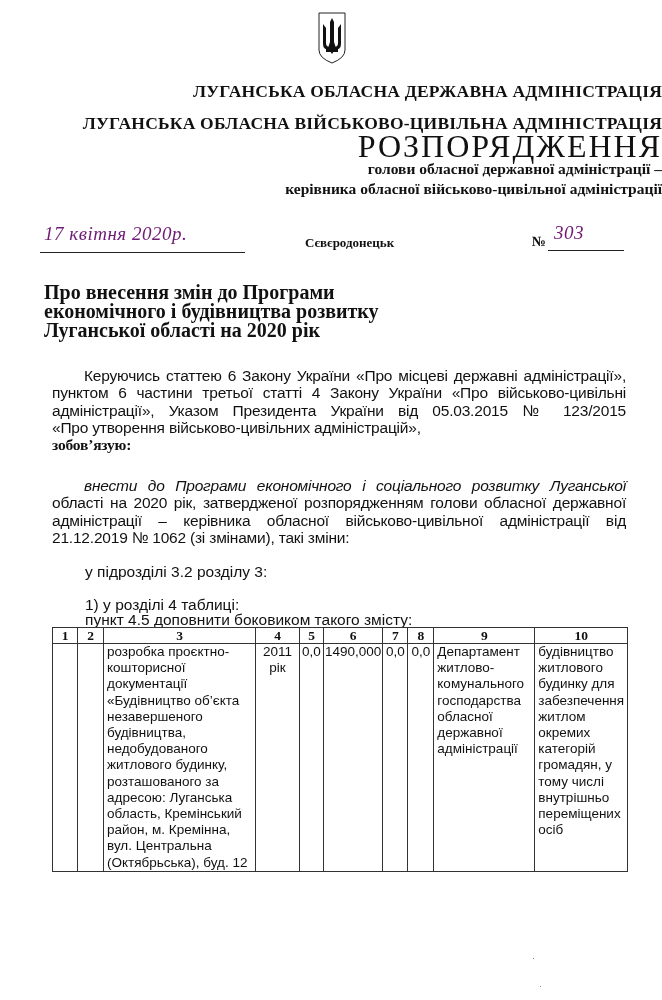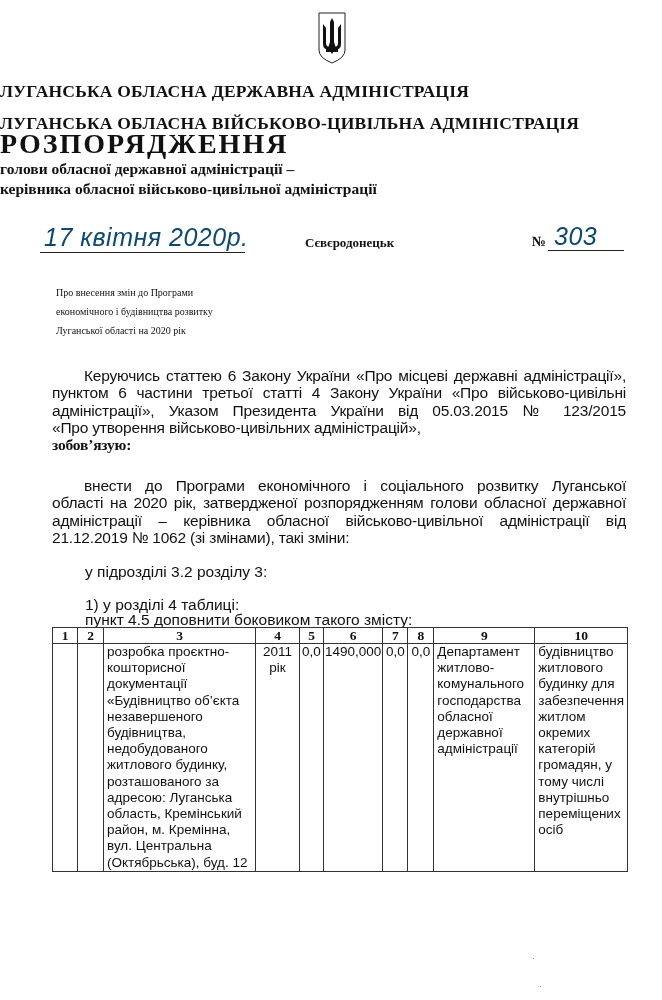--- a/index.html
+++ b/index.html
@@ -1,36 +1,36 @@
 <!DOCTYPE html>
 <html><head>
 <meta charset="utf-8">
 <style>
   html, body { margin: 0; padding: 0; background: #ffffff; }
   body { width: 662px; height: 1000px; position: relative; overflow: hidden;
          font-family: "Liberation Serif", serif; color: #111; }
   .abs { position: absolute; }
-  .center { left: 0; width: 662px; text-align: left; }
+  .center { left: 0; width: 662px; text-align: right; }
 
   #emblem { left: 318px; top: 12px; width: 28px; height: 52px; }
 
   .org { font-weight: bold; font-size: 17.5px; letter-spacing: 0.2px; line-height: 22px; }
-  .title { font-weight: bold; font-size: 28px; letter-spacing: 2px; }
+  .title { font-weight: normal; font-size: 32px; letter-spacing: 2px; }
   .subtitle { font-weight: bold; font-size: 15.5px; line-height: 22px; }
 
-  .hand { font-family: Liberation Sans, sans-serif; font-style: italic; font-size: 25px;
-          color: #0c4a6e; letter-spacing: 0.5px; }
+  .hand { font-family: Liberation Serif, serif; font-style: italic; font-size: 19px;
+          color: #701a75; letter-spacing: 0.5px; }
   .date-line { left: 40px; top: 230px; width: 205px; border-bottom: 1px solid #222; height: 22px; }
   .date-text { left: 44px; top: 223px; }
   .city { left: 305px; top: 235px; font-size: 13px; font-weight: bold; }
   .num-label { left: 532px; top: 234px; font-size: 14px; font-weight: bold; }
   .num-line { left: 548px; top: 230px; width: 76px; border-bottom: 1px solid #222; height: 20px; }
   .num-text { left: 554px; top: 222px; }
 
-  .subject { left: 56px; top: 283px; font-weight: normal; font-size: 10px; line-height: 19px; }
+  .subject { left: 44px; top: 283px; font-weight: bold; font-size: 20px; line-height: 19px; }
 
   .para { left: 52px; width: 574px; font-size: 15.5px; line-height: 17.3px;
           text-align: justify; font-family: "Liberation Sans", sans-serif; letter-spacing: -0.2px; }
   .bold { font-weight: bold; font-family: "Liberation Serif", serif; }
   .line { display: block; text-align: justify; text-align-last: justify; white-space: nowrap; }
   .line.last { text-align-last: left; }
 
   .plain { font-family: "Liberation Sans", sans-serif; font-size: 15.5px; }
 
   table.doc { position: absolute; left: 52px; top: 627px; border-collapse: collapse;
@@ -75,21 +75,21 @@
 
 <div class="abs para" style="top:367px;">
   <span class="line" style="padding-left:32px;">Керуючись статтею 6 Закону України «Про місцеві державні адміністрації»,</span>
   <span class="line">пунктом 6 частини третьої статті 4 Закону України «Про військово-цивільні</span>
   <span class="line">адміністрації», Указом Президента України від 05.03.2015 № 123/2015</span>
   <span class="line last">«Про утворення військово-цивільних адміністрацій»,</span>
   <span class="line last bold">зобов’язую:</span>
 </div>
 
 <div class="abs para" style="top:477px;">
-  <span class="line" style="padding-left:32px;">внести до Програми економічного і соціального розвитку Луганської</span>
+  <span class="line" style="padding-left:32px;font-style:italic;">внести до Програми економічного і соціального розвитку Луганської</span>
   <span class="line">області на 2020 рік, затвердженої розпорядженням голови обласної державної</span>
   <span class="line">адміністрації – керівника обласної військово-цивільної адміністрації від</span>
   <span class="line last">21.12.2019 № 1062 (зі змінами), такі зміни:</span>
 </div>
 
 <div class="abs plain" style="left:85px; top:563px;">у підрозділі 3.2 розділу 3:</div>
 <div class="abs plain" style="left:85px; top:596px;">1)  у розділі 4 таблиці:</div>
 <div class="abs plain" style="left:85px; top:611px;">пункт 4.5 доповнити боковиком такого змісту:</div>
 
 <table class="doc">

